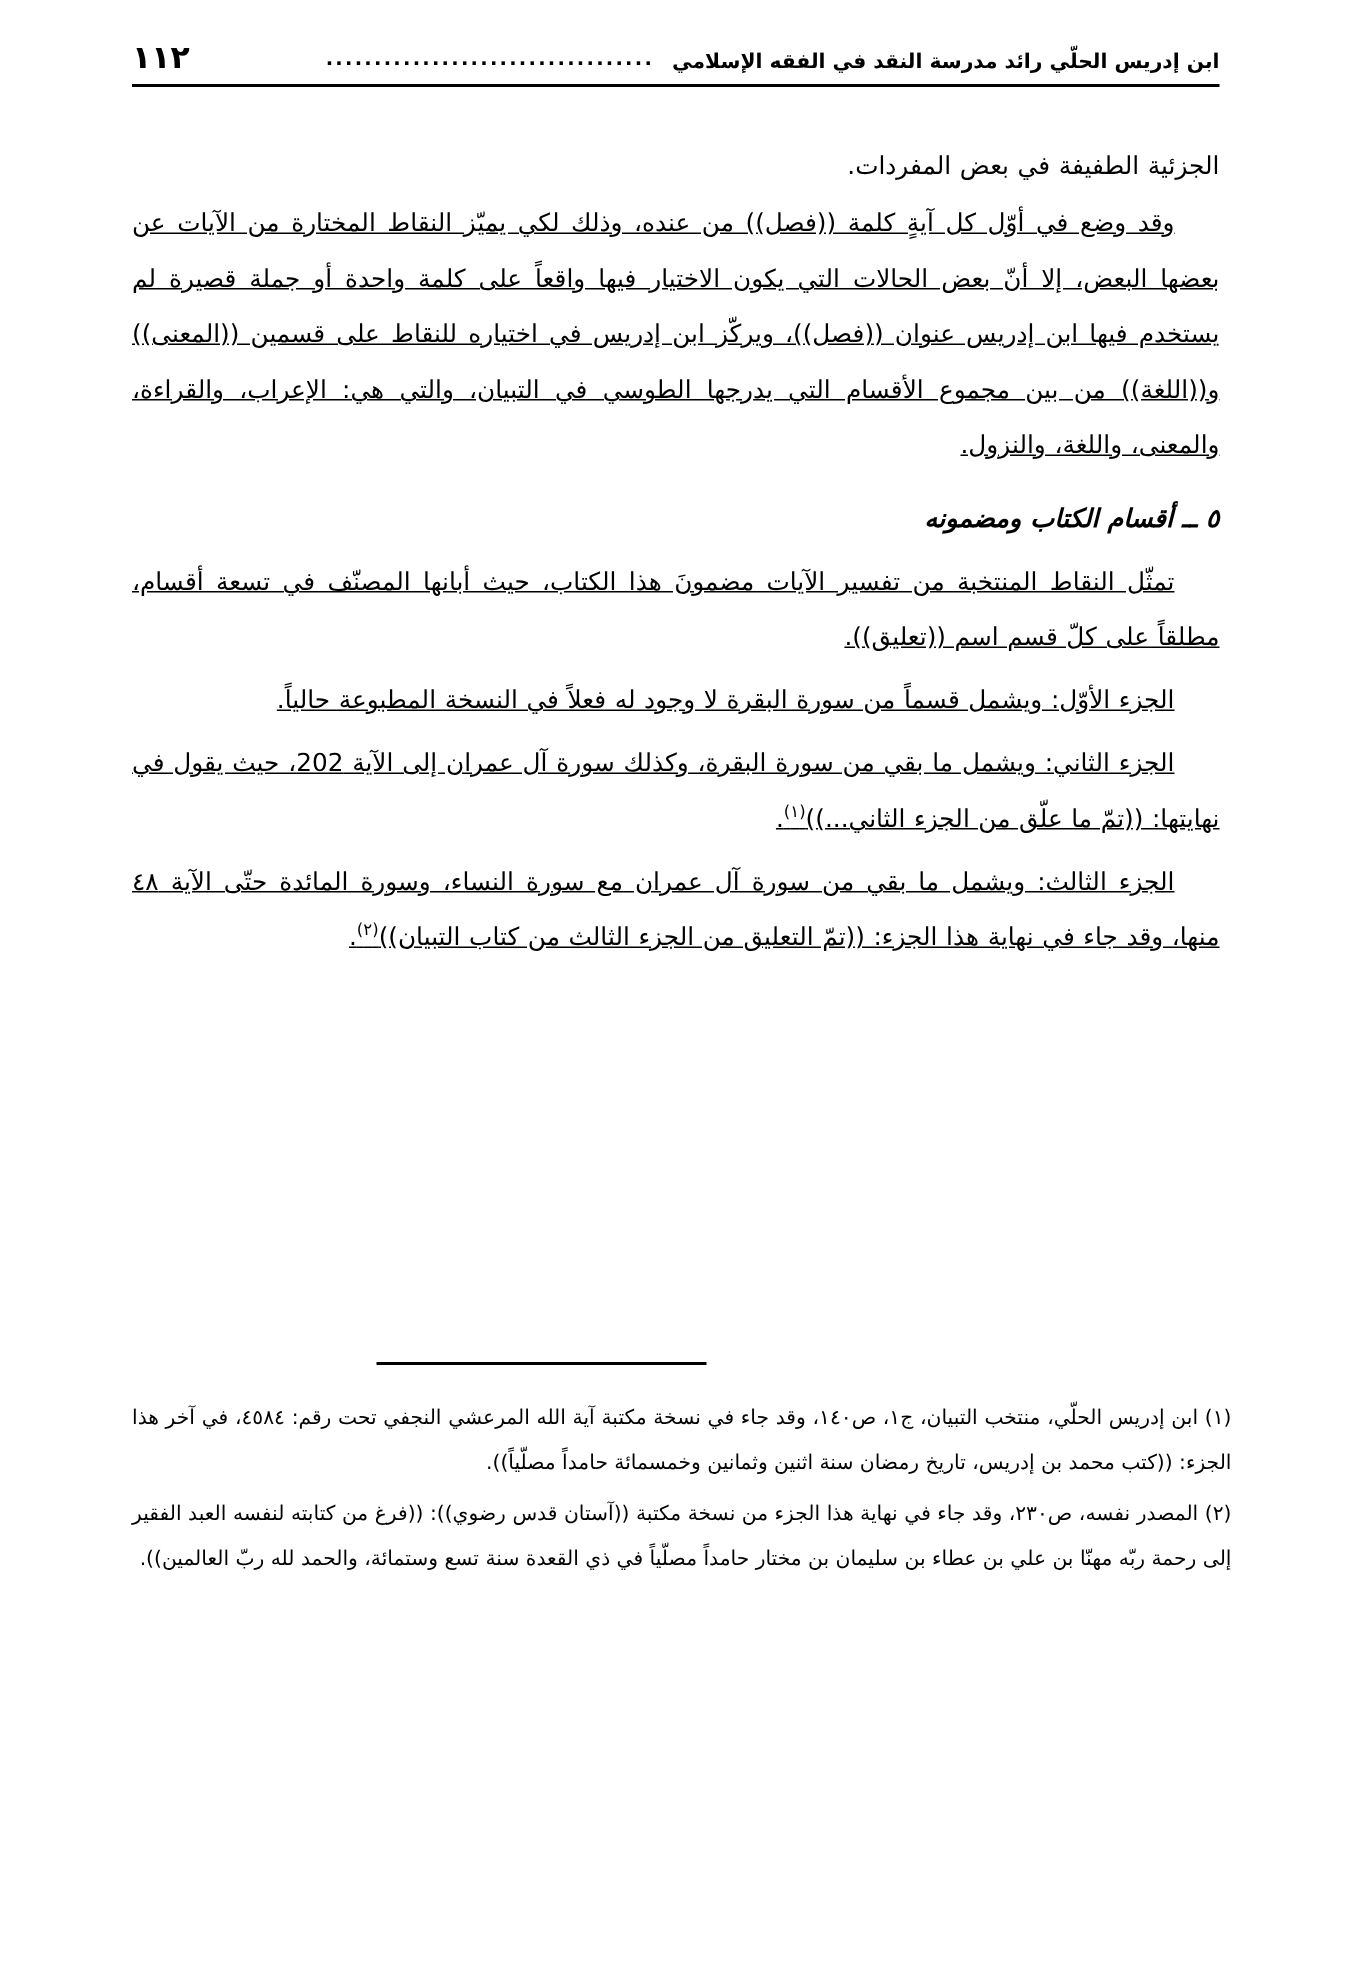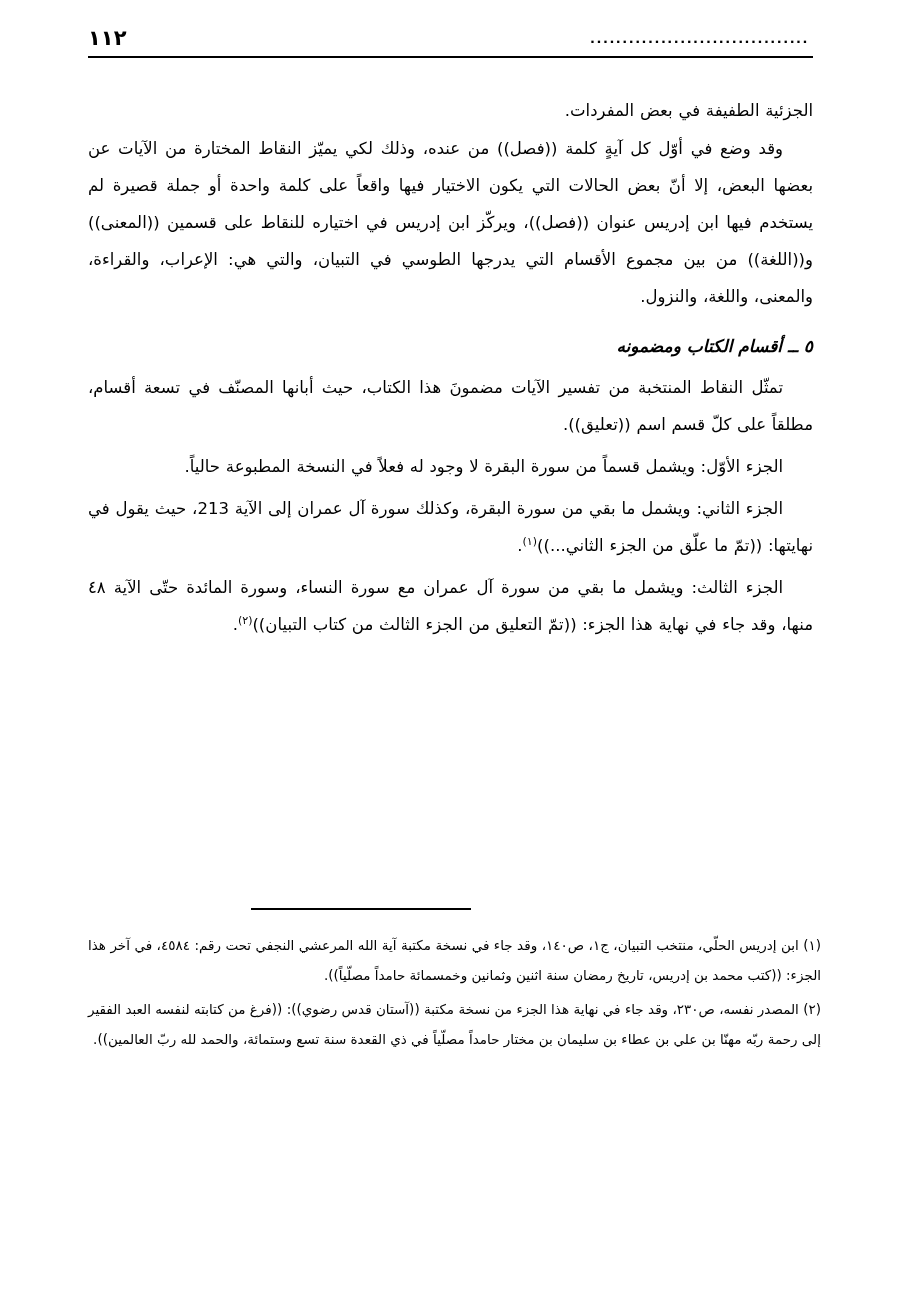--- a/index.html
+++ b/index.html
@@ -81,20 +81,21 @@
   p.para {
     margin: 0 0 5px 0;
     font-size: 16.5px;
     line-height: 37px;
     text-align: justify;
     text-justify: inter-word;
     word-spacing: 0.5px;
   }
   p.para.indent {
     text-indent: 30px;
+    text-decoration: underline;
   }
   p.tight {
     margin-bottom: 1px;
   }
   h2.section-head {
     font-size: 17px;
     font-weight: bold;
     margin: 14px 0 6px 0;
     line-height: 34px;
     text-align: right;
@@ -132,40 +133,41 @@
     display: inline;
   }
 </style>
 </head>
 <body>
 
 <div class="page">
 
   <div class="header">
     <div class="header-row">
+      <span class="header-title">ابن إدريس الحلّي رائد مدرسة النقد في الفقه الإسلامي</span>
       <span class="header-dots">..................................</span>
       <span class="header-page">١١٢</span>
     </div>
     <div class="header-rule"></div>
   </div>
 
   <div class="content">
 
     <p class="para tight">الجزئية الطفيفة في بعض المفردات.</p>
 
     <p class="para indent">وقد وضع في أوّل كل آيةٍ كلمة ((فصل)) من عنده، وذلك لكي يميّز النقاط المختارة من الآيات عن بعضها البعض، إلا أنّ بعض الحالات التي يكون الاختيار فيها واقعاً على كلمة واحدة أو جملة قصيرة لم يستخدم فيها ابن إدريس عنوان ((فصل))، ويركّز ابن إدريس في اختياره للنقاط على قسمين ((المعنى)) و((اللغة)) من بين مجموع الأقسام التي يدرجها الطوسي في التبيان، والتي هي: الإعراب، والقراءة، والمعنى، واللغة، والنزول.</p>
 
     <h2 class="section-head">٥ ــ أقسام الكتاب ومضمونه</h2>
 
     <p class="para indent">تمثّل النقاط المنتخبة من تفسير الآيات مضمونَ هذا الكتاب، حيث أبانها المصنّف في تسعة أقسام، مطلقاً على كلّ قسم اسم ((تعليق)).</p>
 
 
     <p class="para indent">الجزء الأوّل: ويشمل قسماً من سورة البقرة لا وجود له فعلاً في النسخة المطبوعة حالياً.</p>
 
-    <p class="para indent"><span>الجزء الثاني: ويشمل ما بقي من سورة البقرة، وكذلك سورة آل عمران إلى الآية 213، حيث يقول في نهايتها: ((تمّ ما علّق من الجزء الثاني...))</span><span class="sup">(١)</span><span>.</span></p>
+    <p class="para indent"><span>الجزء الثاني: ويشمل ما بقي من سورة البقرة، وكذلك سورة آل عمران إلى الآية 202، حيث يقول في نهايتها: ((تمّ ما علّق من الجزء الثاني...))</span><span class="sup">(١)</span><span>.</span></p>
 
     <p class="para indent"><span>الجزء الثالث: ويشمل ما بقي من سورة آل عمران مع سورة النساء، وسورة المائدة حتّى الآية ٤٨ منها، وقد جاء في نهاية هذا الجزء: ((تمّ التعليق من الجزء الثالث من كتاب التبيان))</span><span class="sup">(٢)</span><span>.</span></p>
 
   </div>
 
   <div class="fn-rule"></div>
 
   <div class="footnotes">
     <p class="fn"><span>(١)</span> <span class="fn-body">ابن إدريس الحلّي، منتخب التبيان، ج١، ص١٤٠، وقد جاء في نسخة مكتبة آية الله المرعشي النجفي تحت رقم: ٤٥٨٤، في آخر هذا الجزء: ((كتب محمد بن إدريس، تاريخ رمضان سنة اثنين وثمانين وخمسمائة حامداً مصلّياً)).</span></p>
     <p class="fn"><span>(٢)</span> <span class="fn-body">المصدر نفسه، ص٢٣٠، وقد جاء في نهاية هذا الجزء من نسخة مكتبة ((آستان قدس رضوي)): ((فرغ من كتابته لنفسه العبد الفقير إلى رحمة ربّه مهنّا بن علي بن عطاء بن سليمان بن مختار حامداً مصلّياً في ذي القعدة سنة تسع وستمائة، والحمد لله ربّ العالمين)).</span></p>

